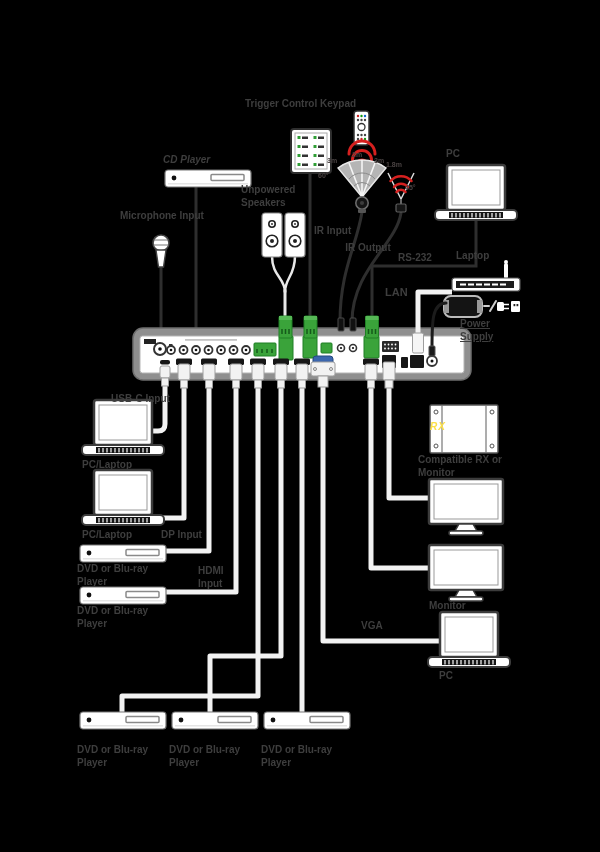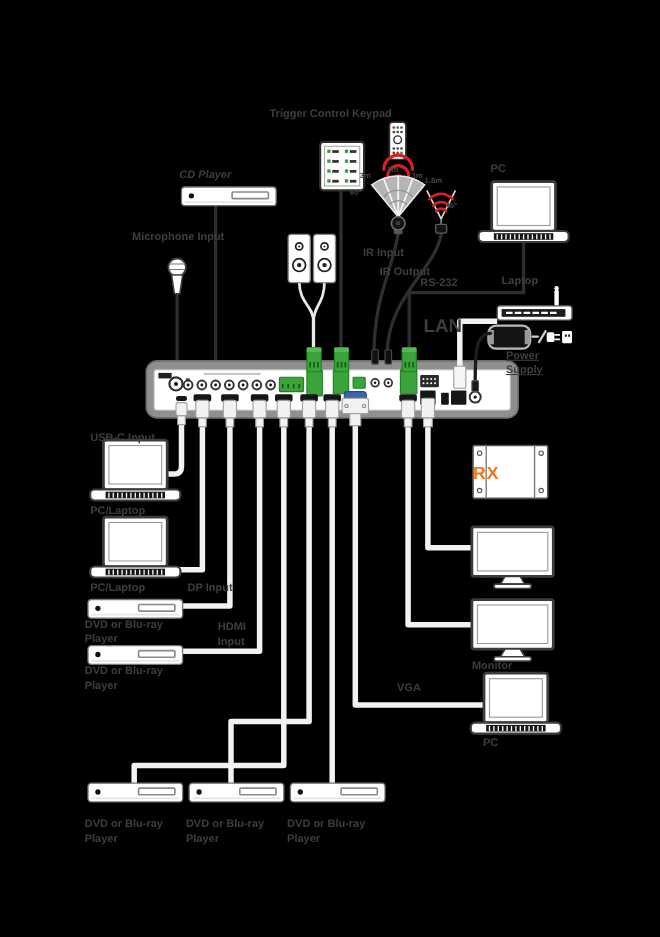--- a/index.html
+++ b/index.html
@@ -3,21 +3,21 @@
 <meta charset="utf-8">
 <style>
   html,body{margin:0;padding:0;background:#000;width:600px;height:852px;overflow:hidden;
     font-family:"Liberation Sans",sans-serif;}
   .stage{position:absolute;left:0;top:0;width:600px;height:852px;}
   svg.stage{z-index:1;}
   .lbl{position:absolute;z-index:3;color:#3e3e3e;font-weight:bold;font-size:10px;
     line-height:1.25;text-align:left;}
   .lbl.left{text-align:left;}
   .lbl.tiny{font-size:7px;color:#4a4343;line-height:1;}
-  .lbl.rx-text{color:#f97316;font-size:16px;letter-spacing:1px;}
+  .lbl.rx-text{color:#fde047;font-size:10px;letter-spacing:1px;font-style:italic;}
 </style>
 </head>
 <body>
 
 <svg class="stage" viewBox="0 0 600 852" xmlns="http://www.w3.org/2000/svg">
   <defs>
     <g id="laptop">
       <rect x="12" y="0" width="58" height="45" rx="2.5" fill="#fff" stroke="#3c3c3c" stroke-width="2.5"></rect>
       <rect x="17" y="5" width="48" height="35" fill="#fff" stroke="#999" stroke-width="1"></rect>
       <rect x="0" y="45" width="82" height="10" rx="4" fill="#fff" stroke="#3c3c3c" stroke-width="2"></rect>
@@ -313,38 +313,40 @@
 
     <rect x="383" y="362" width="12" height="18" rx="1.5" fill="#f2f2f2" stroke="#9e9e9e" stroke-width="1"></rect>
     <rect x="385" y="380" width="8" height="8" fill="#f2f2f2" stroke="#9e9e9e" stroke-width="1"></rect>
   </g>
 </svg>
 
 <div class="stage" style="z-index:3;pointer-events:none;">
   <div class="lbl" style="left:245px;top:98px;width:130px;">Trigger Control Keypad</div>
   <div class="lbl" style="left:163px;top:154px;width:92px;font-style:italic;">CD Player</div>
   <div class="lbl" style="left:120px;top:210px;width:85px;">Microphone Input</div>
-  <div class="lbl left" style="left:314px;top:225px;width:46px;margin-left:16px;">IR Input</div>
+  <div class="lbl" style="left:241px;top:184px;width:86px;">Unpowered Speakers</div>
+  <div class="lbl left" style="left:314px;top:225px;width:46px;">IR Input</div>
   <div class="lbl left" style="left:340px;top:242px;width:56px;text-align:center;">IR Output</div>
-  <div class="lbl left" style="left:382px;top:252px;width:50px;">RS-232</div>
-  <div class="lbl left" style="left:385px;top:286px;width:40px;font-size:17px;">LAN</div>
+  <div class="lbl left" style="left:398px;top:252px;width:50px;">RS-232</div>
+  <div class="lbl left" style="left:385px;top:286px;width:40px;font-size:11px;">LAN</div>
   <div class="lbl" style="left:446px;top:148px;width:60px;">PC</div>
   <div class="lbl" style="left:456px;top:250px;width:64px;">Laptop</div>
   <div class="lbl" style="left:460px;top:318px;width:64px;text-decoration:underline;">Power Supply</div>
-  <div class="lbl" style="left:82px;top:393px;width:66px;">USB-C Input</div>
+  <div class="lbl" style="left:111px;top:393px;width:66px;">USB-C Input</div>
   <div class="lbl" style="left:82px;top:459px;width:82px;">PC/Laptop</div>
   <div class="lbl" style="left:82px;top:529px;width:82px;">PC/Laptop</div>
-  <div class="lbl left" style="left:161px;top:529px;width:60px;text-align:center;">DP Input</div>
+  <div class="lbl left" style="left:161px;top:529px;width:60px;">DP Input</div>
   <div class="lbl" style="left:77px;top:563px;width:92px;">DVD or Blu-ray Player</div>
   <div class="lbl" style="left:198px;top:565px;width:52px;">HDMI Input</div>
   <div class="lbl" style="left:77px;top:605px;width:92px;">DVD or Blu-ray Player</div>
   <div class="lbl" style="left:77px;top:744px;width:92px;">DVD or Blu-ray Player</div>
   <div class="lbl" style="left:169px;top:744px;width:92px;">DVD or Blu-ray Player</div>
   <div class="lbl" style="left:261px;top:744px;width:92px;">DVD or Blu-ray Player</div>
   <div class="lbl rx-text" style="left:430px;top:421px;width:68px;">RX</div>
+  <div class="lbl" style="left:418px;top:454px;width:98px;">Compatible RX or Monitor</div>
   <div class="lbl" style="left:429px;top:600px;width:74px;">Monitor</div>
   <div class="lbl left" style="left:361px;top:620px;width:40px;">VGA</div>
   <div class="lbl" style="left:439px;top:670px;width:60px;">PC</div>
 
   <div class="lbl tiny" style="left:327px;top:157px;width:16px;">3m</div>
   <div class="lbl tiny" style="left:352px;top:151px;width:16px;">2m</div>
   <div class="lbl tiny" style="left:374px;top:157px;width:16px;">3m</div>
   <div class="lbl tiny" style="left:318px;top:172px;width:20px;">60°</div>
   <div class="lbl tiny" style="left:386px;top:161px;width:24px;">1.8m</div>
   <div class="lbl tiny" style="left:405px;top:184px;width:20px;">45°</div>

